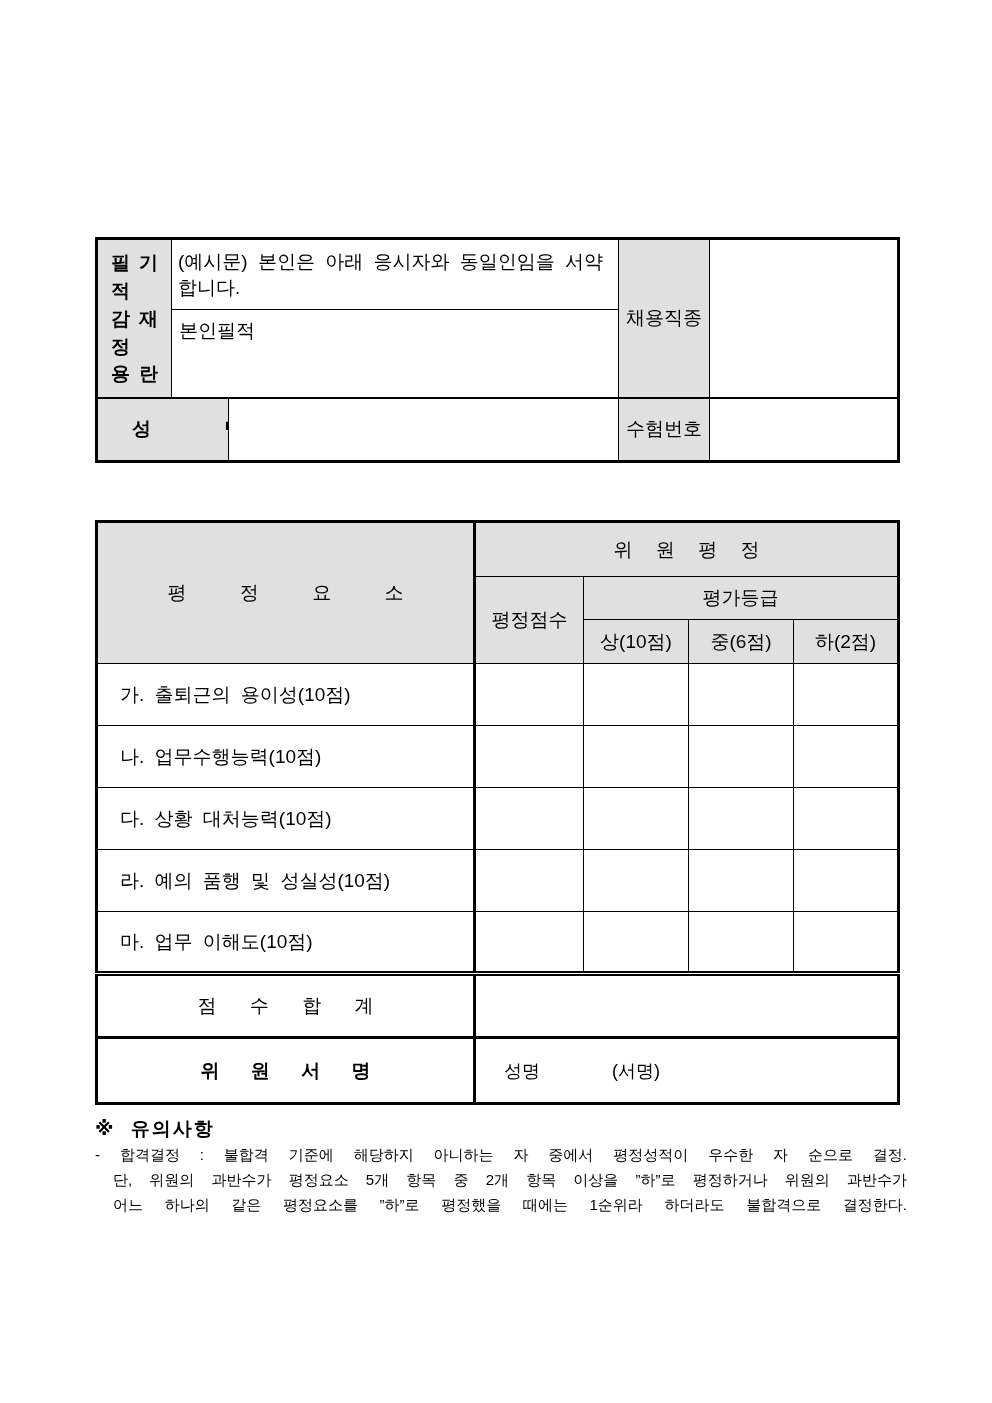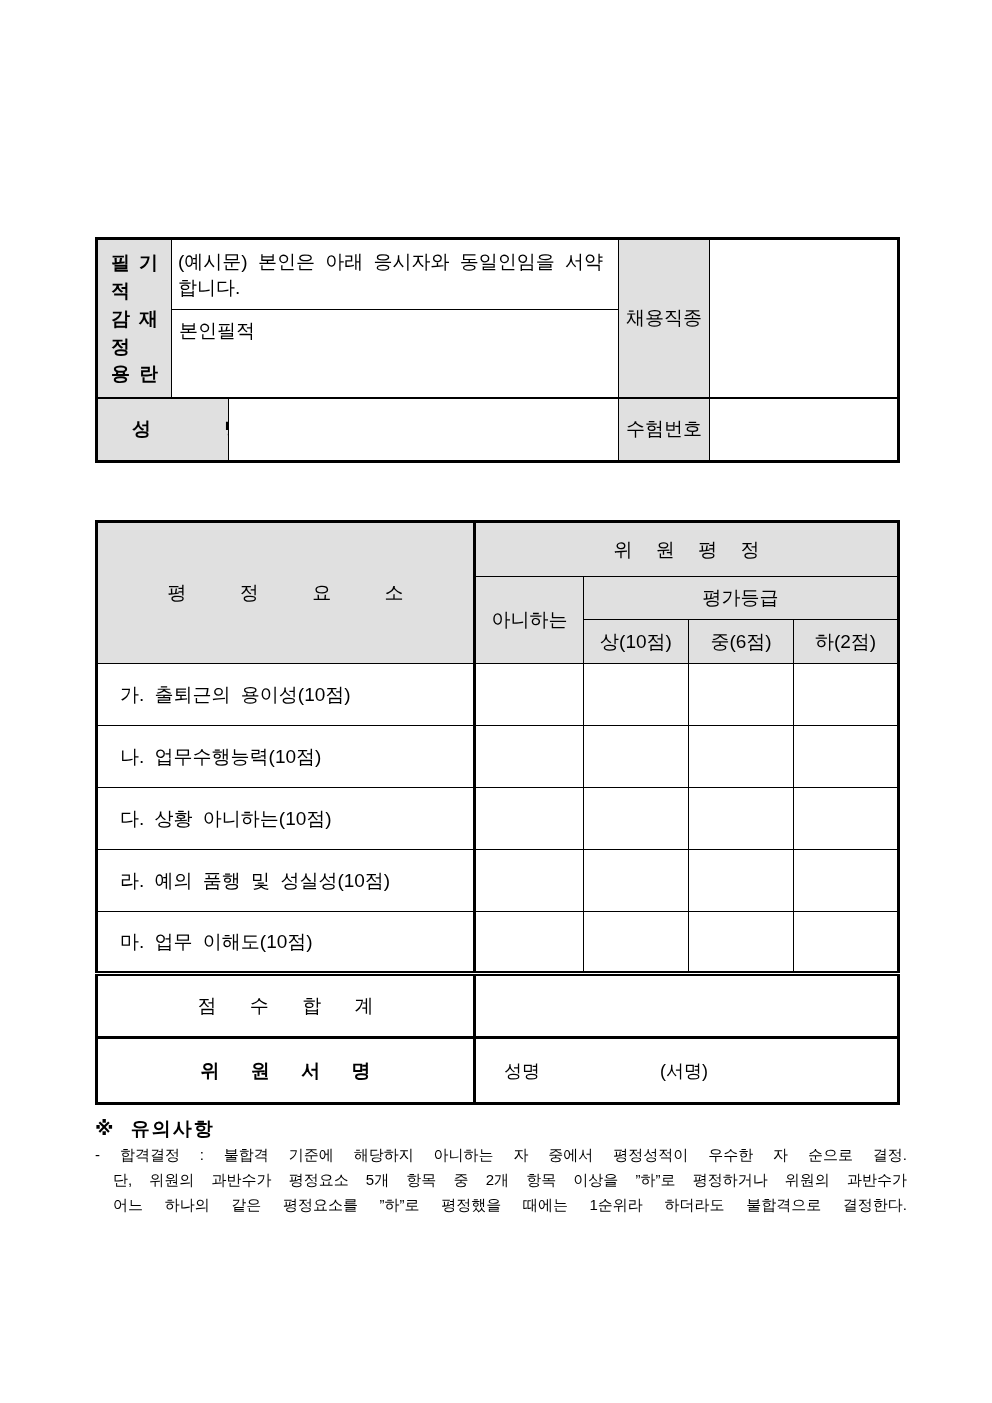--- a/index.html
+++ b/index.html
@@ -48,21 +48,21 @@
   .t2 td { font-size: 19px; }
   .t2 .hdr { text-align: center; }
   .factor-hdr { letter-spacing: 24px; text-indent: 24px; }
   .committee-hdr { letter-spacing: 9px; text-indent: 9px; }
   .col-split { border-right: 3px solid #000 !important; }
   .factor-cell { padding-left: 22px; word-spacing: 5px; }
   .total-row td { border-top: 5px double #000; }
   .total-label { text-align: center; letter-spacing: 14px; text-indent: 14px; }
   .sig-row td { border-top: 3px solid #000; }
   .sig-label { text-align: center; font-weight: bold; letter-spacing: 13px; text-indent: 13px; }
-  .sig-content { display: flex; align-items: center; gap: 120px; padding-left: 28px; font-size: 18px; }
+  .sig-content { display: flex; align-items: center; gap: 72px; padding-left: 28px; font-size: 18px; }
 
   
   .notes { position: absolute; top: 1116px; left: 95px; width: 812px; }
   .notes-heading { font-size: 19px; font-weight: bold; letter-spacing: 2px; word-spacing: 8px; }
   .note-body { font-size: 15px; line-height: 25px; }
   .note-line { text-align: justify; text-align-last: justify; white-space: normal; }
   .note-line.cont { padding-left: 18px; }
 </style>
 </head>
 <body>
@@ -119,21 +119,21 @@
         <col style="width:105px">
       <col style="width:105px">
         <col style="width:105px">
     </colgroup>
     <tbody>
         <tr style="height:55px">
       <td class="gray hdr factor-hdr col-split" rowspan="3">평 정 요 소</td>
       <td class="gray hdr committee-hdr" colspan="4">위 원 평 정</td>
     </tr>
     <tr style="height:43px">
-      <td class="gray hdr" rowspan="2">아니하는</td>
+      <td class="gray hdr" rowspan="2">평정점수</td>
       <td class="gray hdr" colspan="3">평가등급</td>
     </tr>
     <tr style="height:44px">
       <td class="gray hdr">상(10점)</td>
       <td class="gray hdr">중(6점)</td>
       <td class="gray hdr">하(2점)</td>
     </tr>
     <tr style="height:62px">
       <td class="factor-cell col-split">가. 출퇴근의 용이성(10점)</td>
       <td></td>
@@ -142,21 +142,21 @@
       <td></td>
     </tr>
     <tr style="height:62px">
       <td class="factor-cell col-split">나. 업무수행능력(10점)</td>
       <td></td>
       <td></td>
       <td></td>
       <td></td>
     </tr>
     <tr style="height:62px">
-      <td class="factor-cell col-split">다. 상황 아니하는(10점)</td>
+      <td class="factor-cell col-split">다. 상황 대처능력(10점)</td>
       <td></td>
       <td></td>
       <td></td>
       <td></td>
     </tr>
     <tr style="height:62px">
       <td class="factor-cell col-split">라. 예의 품행 및 성실성(10점)</td>
       <td></td>
       <td></td>
       <td></td>

